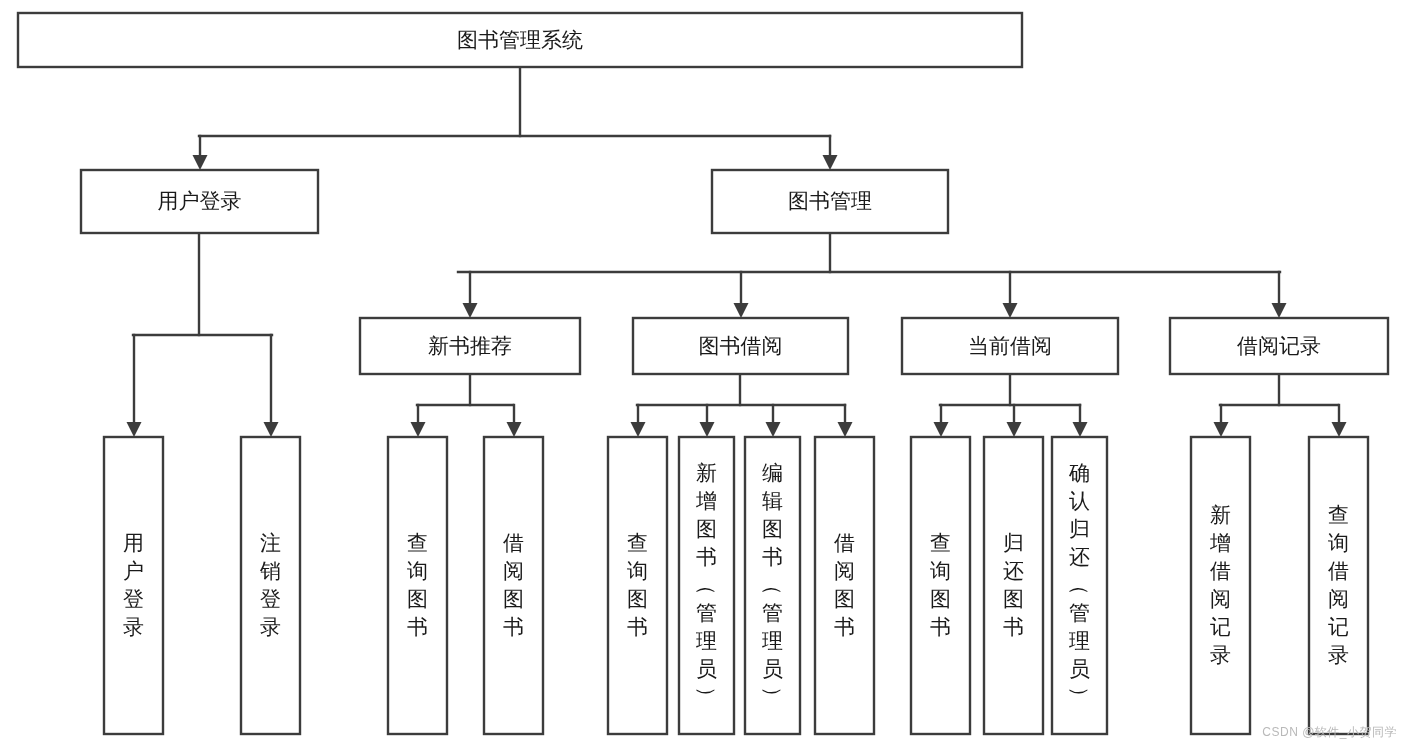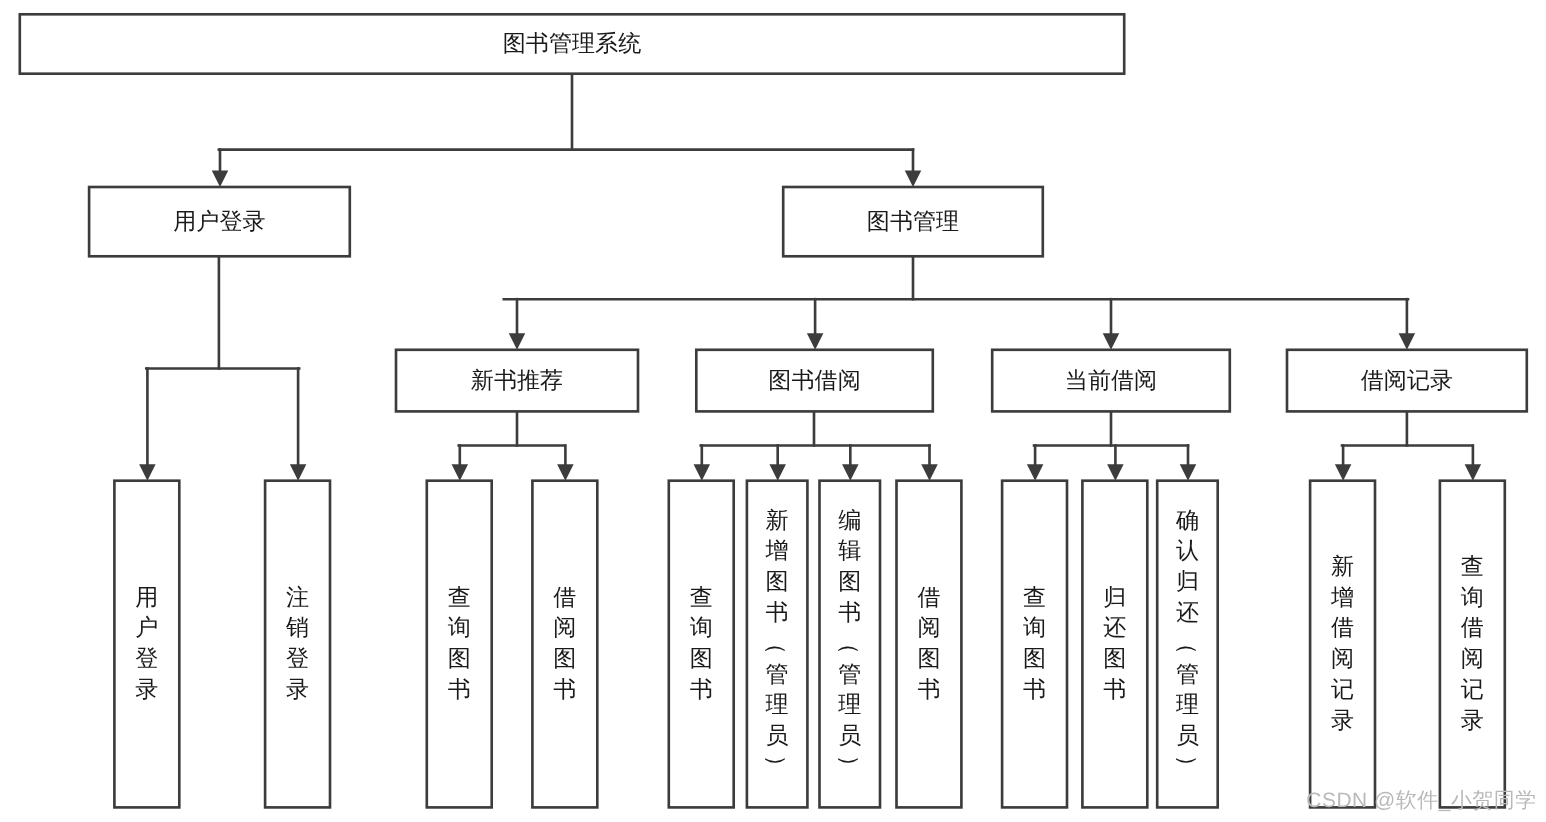--- a/index.html
+++ b/index.html
@@ -57,21 +57,21 @@
     font-family: "Liberation Sans", "DejaVu Sans", sans-serif;
     font-size: 21px;
     fill: #1a1a1a;
     text-anchor: middle;
   }
   .watermark {
     position: absolute;
     right: 8px;
     bottom: 6px;
     font-family: "Liberation Sans", "DejaVu Sans", sans-serif;
-    font-size: 19px;
+    font-size: 12px;
     color: #b9b9b9;
     letter-spacing: 0.5px;
     white-space: nowrap;
     user-select: none;
   }
 </style>
 </head>
 <body>
 
 <div id="diagram-root">

